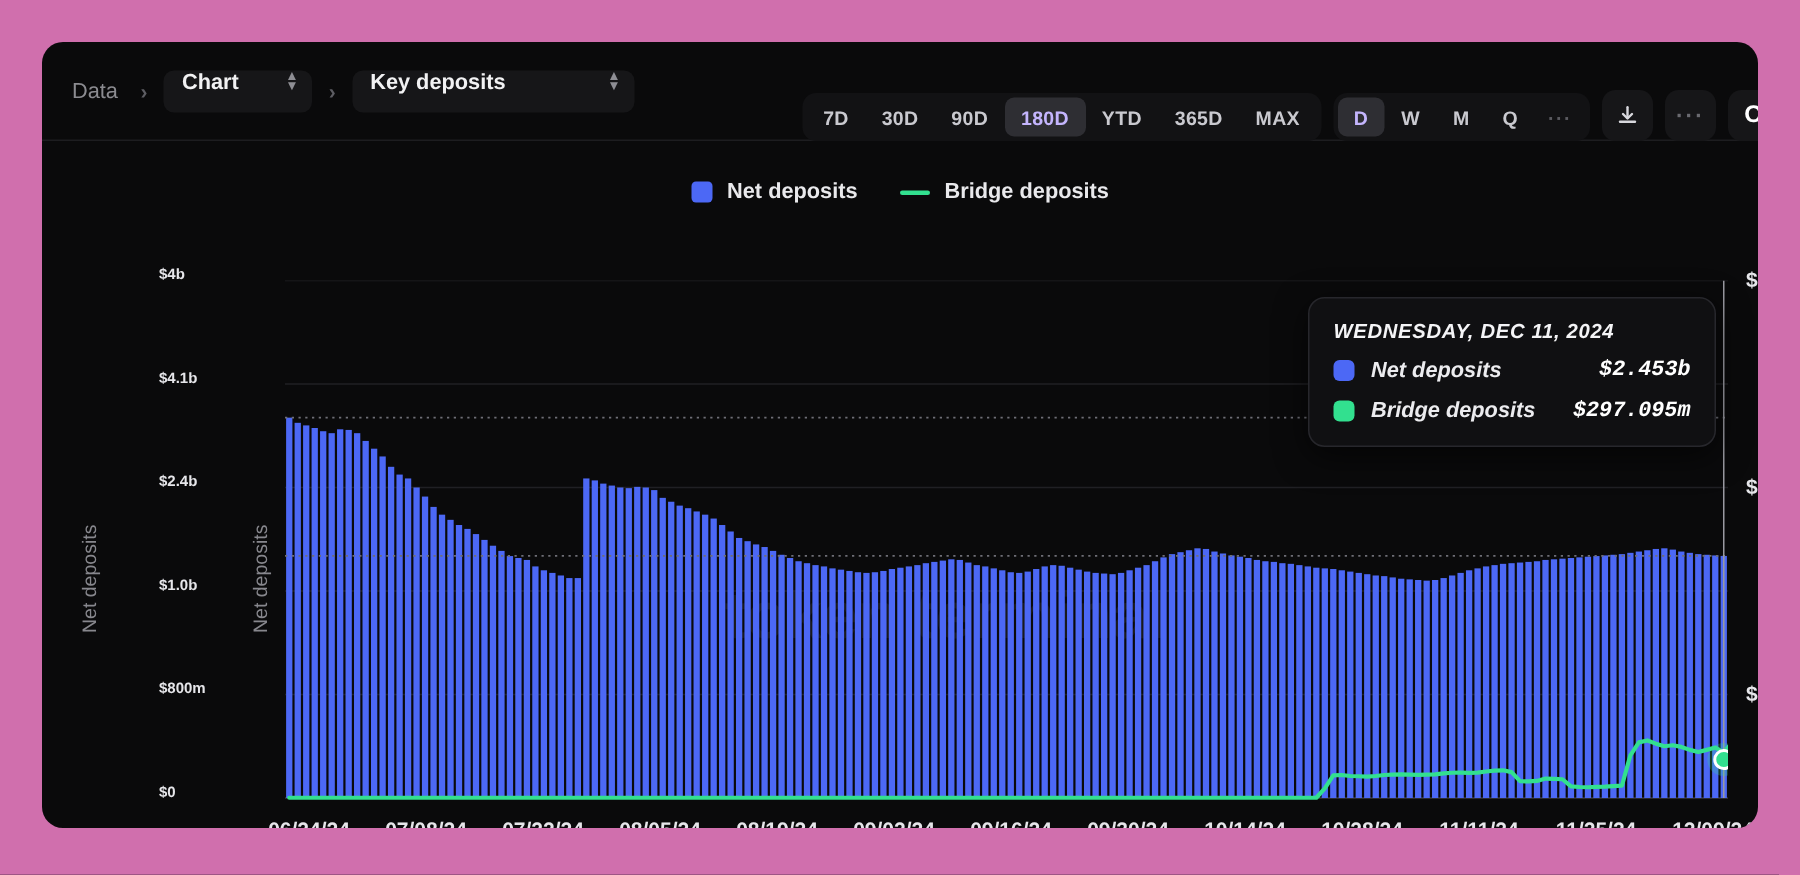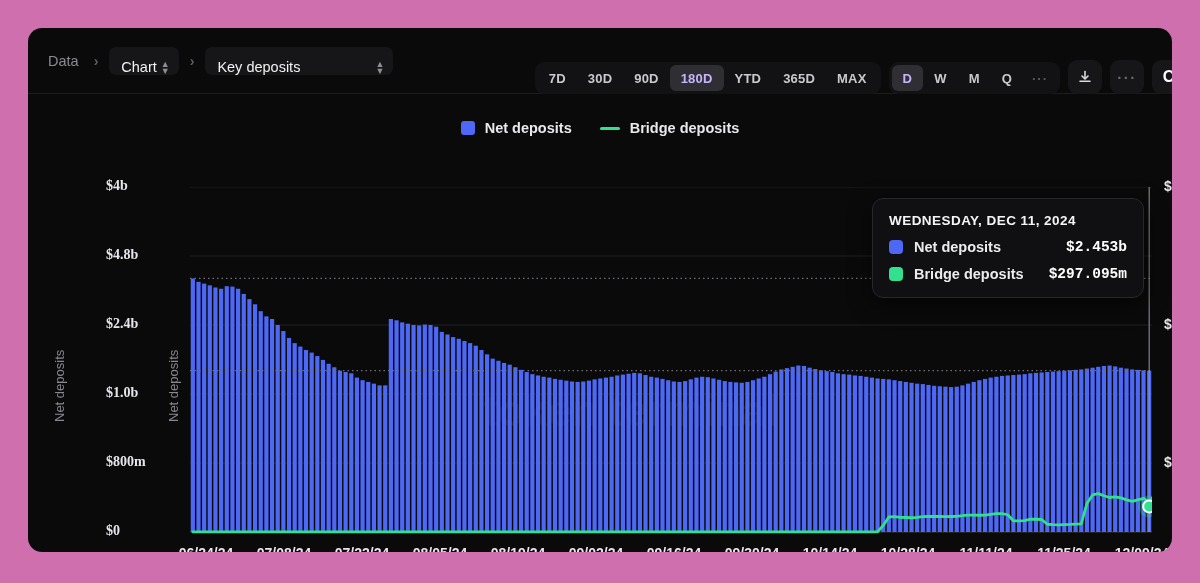--- a/index.html
+++ b/index.html
@@ -28,24 +28,24 @@
   }
   #breadcrumb {
     position:absolute; left:16px; top:0; height:66px;
     display:flex; align-items:center; gap:8px;
   }
   .crumb-plain {
     color:#8b8b90; font-size:14.5px; padding:0 4px;
   }
   .crumb-sep { color:#5d5d63; font-size:14px; font-weight:700; padding:0 3px; }
   .crumb-select {
-    display:flex; align-items:flex-end; gap:4px;
+    display:flex; align-items:flex-start; gap:31px;
     background:#161618; border-radius:7px;
     height:28px; padding:0 9px 0 12px;
-    color:#f2f2f3; font-size:14.5px; font-weight:400;
+    color:#f2f2f3; font-size:14.5px; font-weight:700;
   }
   .crumb-select.wide { min-width:188px; justify-content:space-between; }
   .chev { display:flex; flex-direction:column; line-height:0; color:#8e8e94; }
   .chev span { font-size:9px; line-height:7px; }
 
   
   #controls {
     position:absolute; right:-14px; top:0; height:66px;
     display:flex; align-items:flex-end; gap:8px;
   }
@@ -78,22 +78,22 @@
   .lg { display:flex; align-items:center; gap:10px; color:#e9e9ec; font-size:14.5px; font-weight:700; }
   .lg-swatch { width:14px; height:14px; border-radius:3px; }
   .lg-line { width:20px; height:3px; border-radius:2px; }
 
   .axis-title {
     position:absolute; color:#87878d; font-size:13px;
     transform:rotate(-90deg); transform-origin:left top; white-space:nowrap;
   }
 
   .ytick {
-    position:absolute; color:#e6e6ea; font-size:14px; font-weight:700;
-    text-align:left; white-space:nowrap;font-family:Liberation Serif, serif;
+    position:absolute; color:#e6e6ea; font-size:10px; font-weight:700;
+    text-align:left; white-space:nowrap;
   }
   .xtick {
     position:absolute; color:#e6e6ea; font-size:14px; font-weight:700;
     white-space:nowrap; transform:translateX(-50%);
   }
   .rtick {
     position:absolute; color:#e6e6ea; font-size:14px; font-weight:700;
     white-space:nowrap; overflow:hidden;
   }
 
@@ -104,20 +104,21 @@
   }
 
   #plot { position:absolute; left:162px; top:93px; width:962px; height:345px; }
 
   
   #tooltip {
     position:absolute; left:844px; top:104px; width:272px;
     background:#101012; border:1px solid #27272c; border-radius:11px;
     padding:14px 16px 15px 16px;
     box-shadow:0 6px 22px rgba(0,0,0,.6);
+    font-style:italic;
   }
   #tt-date { color:#f4f4f6; font-size:13.5px; font-weight:700; letter-spacing:.45px; }
   .tt-row { display:flex; align-items:center; margin-top:11px; }
   .tt-sw { width:14px; height:14px; border-radius:4px; margin-right:11px; flex:0 0 auto; }
   .tt-name { color:#ececef; font-size:14.5px; font-weight:700; flex:1 1 auto; }
   .tt-val { color:#ffffff; font-size:14.5px; font-weight:700; font-family:"Liberation Mono", monospace; }
 </style>
 </head>
 <body>
 
@@ -188,21 +189,21 @@
           </div>
         </div>
 
       <div id="watermark">token terminal</div>
 
       <span class="axis-title" style="left:24px; top:328px;">Net deposits</span>
       <span class="axis-title" style="left:138px; top:328px;">Net deposits</span>
 
       <div id="yticks">
           <div class="ytick" style="left: 78px; top: 84px;">$4b</div>
-          <div class="ytick" style="left: 78px; top: 153px;">$4.8b</div>
+          <div class="ytick" style="left: 78px; top: 153px;">$4.1b</div>
           <div class="ytick" style="left: 78px; top: 222px;">$2.4b</div>
           <div class="ytick" style="left: 78px; top: 291px;">$1.0b</div>
           <div class="ytick" style="left: 78px; top: 360px;">$800m</div>
           <div class="ytick" style="left: 78px; top: 429px;">$0</div>
         </div>
       <div id="xticks">
           <div class="xtick" style="left: 178px; top: 451px;">06/24/24</div>
           <div class="xtick" style="left: 256px; top: 451px;">07/08/24</div>
           <div class="xtick" style="left: 334px; top: 451px;">07/22/24</div>
           <div class="xtick" style="left: 412px; top: 451px;">08/05/24</div>

